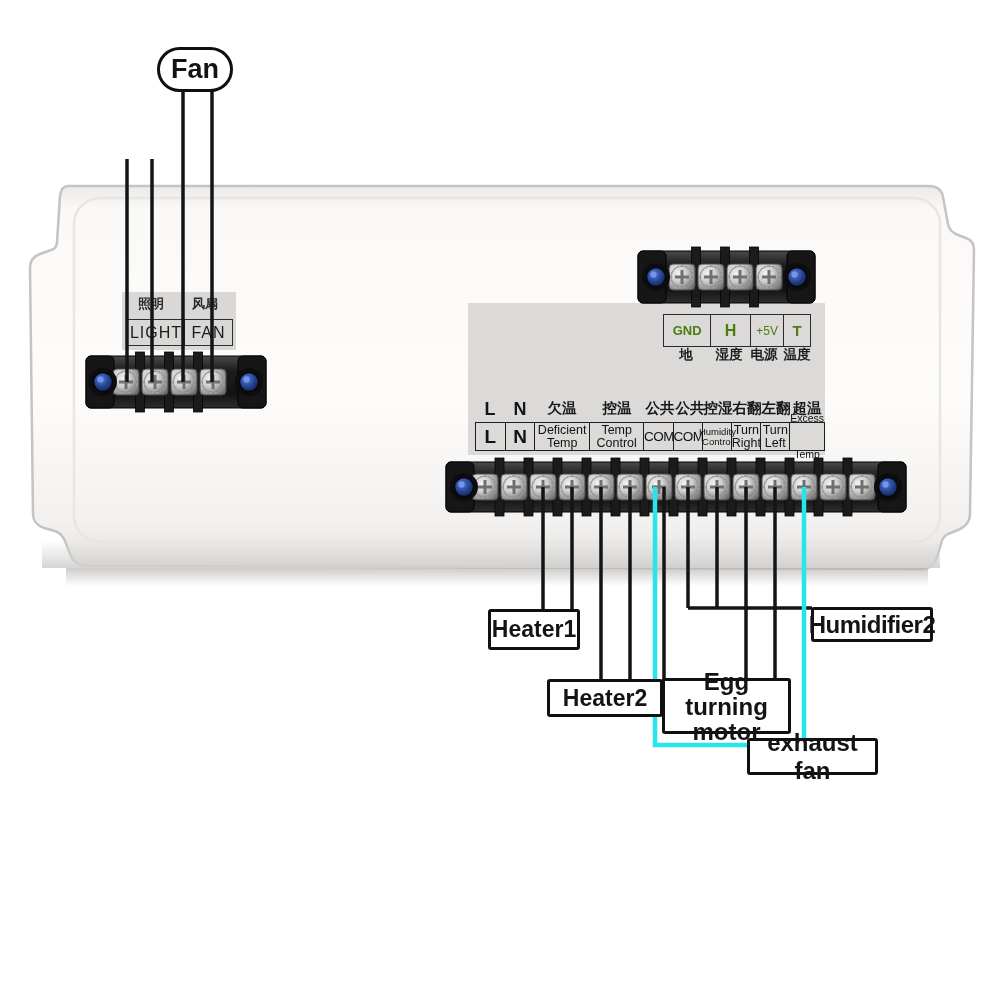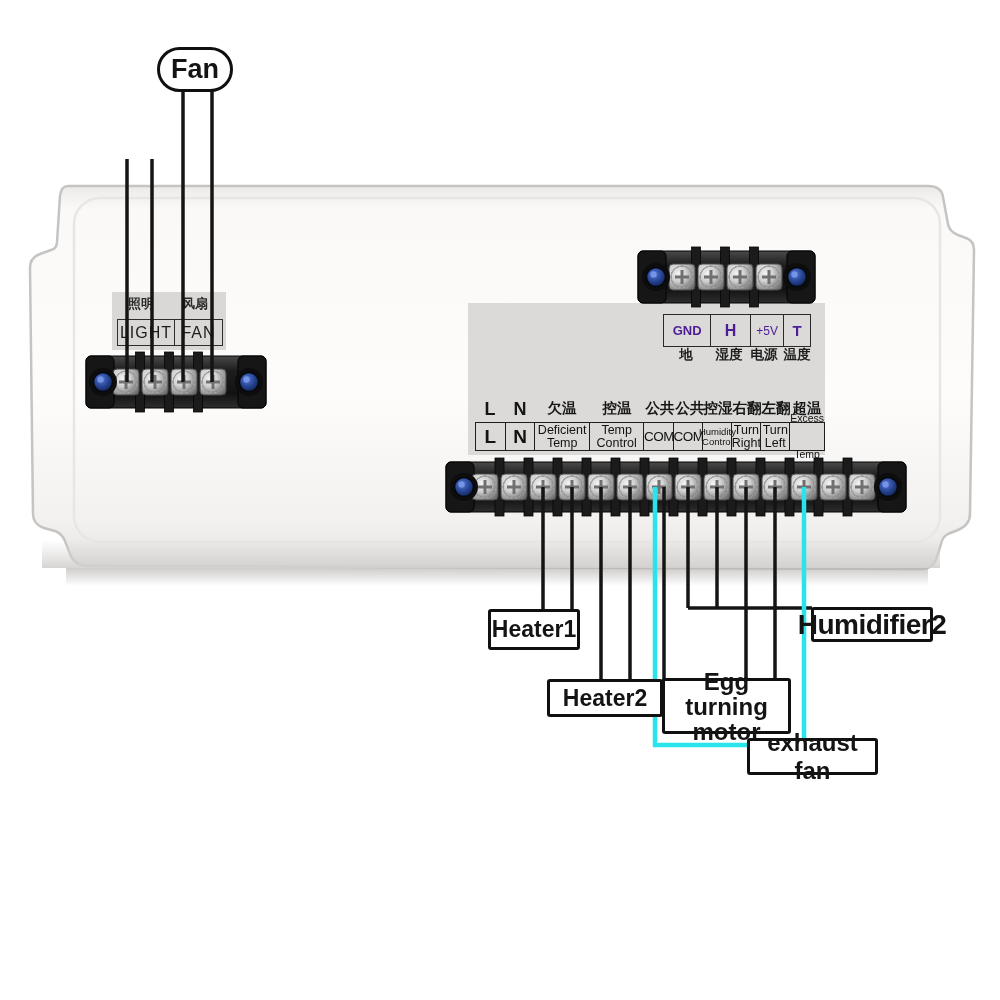--- a/index.html
+++ b/index.html
@@ -22,21 +22,21 @@
   .lf-cn{position:absolute;top:3px;font-size:13px;font-weight:bold;color:#2a2a2a;}
   .lf-table{position:absolute;left:5px;top:27px;width:106px;height:27px;
             border:1.5px solid #2e2e2e;display:flex;}
   .lf-cell{display:flex;align-items:center;justify-content:center;
            font-size:16px;letter-spacing:1px;color:#1c1c1c;}
 
   
   .sensor-table{position:absolute;left:663px;top:314px;width:148px;height:33px;
                 border:1.6px solid #2a2a2a;display:flex;}
   .sensor-cell{display:flex;align-items:center;justify-content:center;
-               border-right:1.6px solid #2a2a2a;color:#4c1d95;}
+               border-right:1.6px solid #2a2a2a;color:#4d7c0f;}
   .sensor-cell:last-child{border-right:none;}
   .sensor-cn{position:absolute;top:346px;transform:translateX(-50%);
              font-size:13.5px;font-weight:bold;color:#1d1d1d;white-space:nowrap;}
 
   
   .main-cn{position:absolute;top:399px;transform:translateX(-50%);
            font-size:14.5px;font-weight:bold;color:#161616;white-space:nowrap;}
   .main-cn.latin{font-size:18px;}
   .main-table{position:absolute;left:475px;top:422px;width:350px;height:29px;
               border:1.8px solid #1e1e1e;display:flex;}
@@ -47,24 +47,24 @@
   .c-med{font-size:12.5px;line-height:13px;}
   .c-com{font-size:13.5px;letter-spacing:-0.5px;}
   .c-sm{font-size:9.5px;line-height:10px;}
   .c-xs{font-size:10.5px;line-height:11px;}
 
   #fan-callout{left:157px;top:47px;width:76px;height:45px;font-size:27px;}
   #lightbulb-callout{left:56px;top:119px;width:118px;height:42px;font-size:25px;}
   #heater1-callout{left:488px;top:609px;width:92px;height:41px;font-size:23px;}
   #heater2-callout{left:547px;top:679px;width:116px;height:38px;font-size:23px;}
   #egg-callout{left:662px;top:678px;width:129px;height:56px;font-size:24px;}
-  #humidifier-callout{left:811px;top:607px;width:122px;height:35px;font-size:28px;letter-spacing:-0.5px;}
+  #humidifier-callout{left:811px;top:607px;width:122px;height:35px;font-size:24px;letter-spacing:-0.5px;}
   #exhaust-callout{left:747px;top:738px;width:131px;height:37px;font-size:24px;}
 
-  #lightfan-sticker{left:112px;top:292px;width:114px;height:58px;}
+  #lightfan-sticker{left:122px;top:292px;width:114px;height:58px;}
   #main-sticker{left:468px;top:303px;width:357px;height:152px;background:#dbdad8;}
 </style>
 </head>
 <body>
 
 <div id="stage">
 
   <svg class="layer" width="1000" height="1000" viewBox="0 0 1000 1000">
     <defs>
       <linearGradient id="panelG" x1="0" y1="0" x2="0" y2="1">

